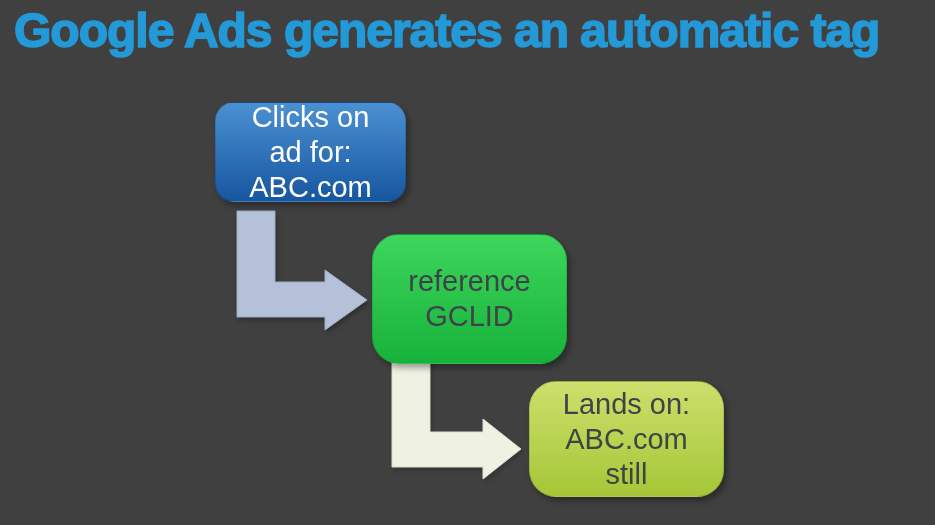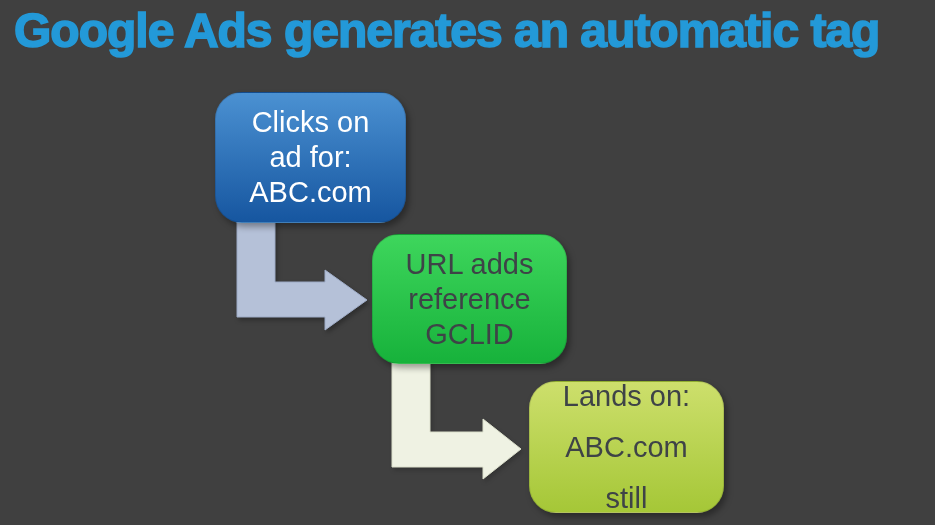--- a/index.html
+++ b/index.html
@@ -44,44 +44,43 @@
     flex-direction: column;
     justify-content: center;
     align-items: center;
     text-align: center;
     font-size: 29px;
     line-height: 35px;
     box-shadow: 3px 4px 6px rgba(0,0,0,0.35);
     border: 1px solid rgba(0,0,0,0.12);
     box-sizing: border-box;
   }
-  .box1 { left: 215px; top: 92px;  width: 191px; height: 131px; }
+  .box1 { left: 215px; top: 102px;  width: 191px; height: 100px; border-radius: 19px; }
   .box2 { left: 372px; top: 234px; width: 195px; height: 130px; }
-  .box3 { left: 529px; top: 381px; width: 195px; height: 132px; gap: 16px; }
+  .box3 { left: 529px; top: 381px; width: 195px; height: 116px; }
 </style>
 </head>
 <body>
 
 <div class="stage">
 
   <h1 class="title" style="color: rgb(35, 153, 216);">Google Ads generates an automatic tag</h1>
 
   <svg class="arrows" viewBox="0 0 935 525" xmlns="http://www.w3.org/2000/svg">
     <polygon class="arrow arrow1" points="237,211 275,211 275,282 325,282 325,270 367,300 325,330 325,317 237,317" stroke-width="1" fill="#B5C1D8" stroke="#9DABC6"></polygon>
     <polygon class="arrow arrow2" points="392,360 430,360 430,432 483,432 483,419 521,449 483,479 483,467 392,467" stroke-width="1" fill="#EFF2E3" stroke="#DCE0CC"></polygon>
   </svg>
 
   <div class="box box1" style="background: linear-gradient(rgb(75, 145, 210), rgb(22, 86, 160)); color: rgb(255, 255, 255);">
     <div>Clicks on</div>
     <div>ad for:</div>
     <div>ABC.com</div>
   </div>
 
   <div class="box box2" style="background: linear-gradient(rgb(62, 214, 92), rgb(23, 178, 59)); color: rgb(62, 67, 71);">
-    <div>URL adds</div>
     <div>reference</div>
     <div>GCLID</div>
   </div>
 
   <div class="box box3" style="background: linear-gradient(rgb(205, 223, 108), rgb(165, 199, 55)); color: rgb(62, 67, 71);">
     <div>Lands on:</div>
     <div>ABC.com</div>
     <div>still</div>
   </div>
 

